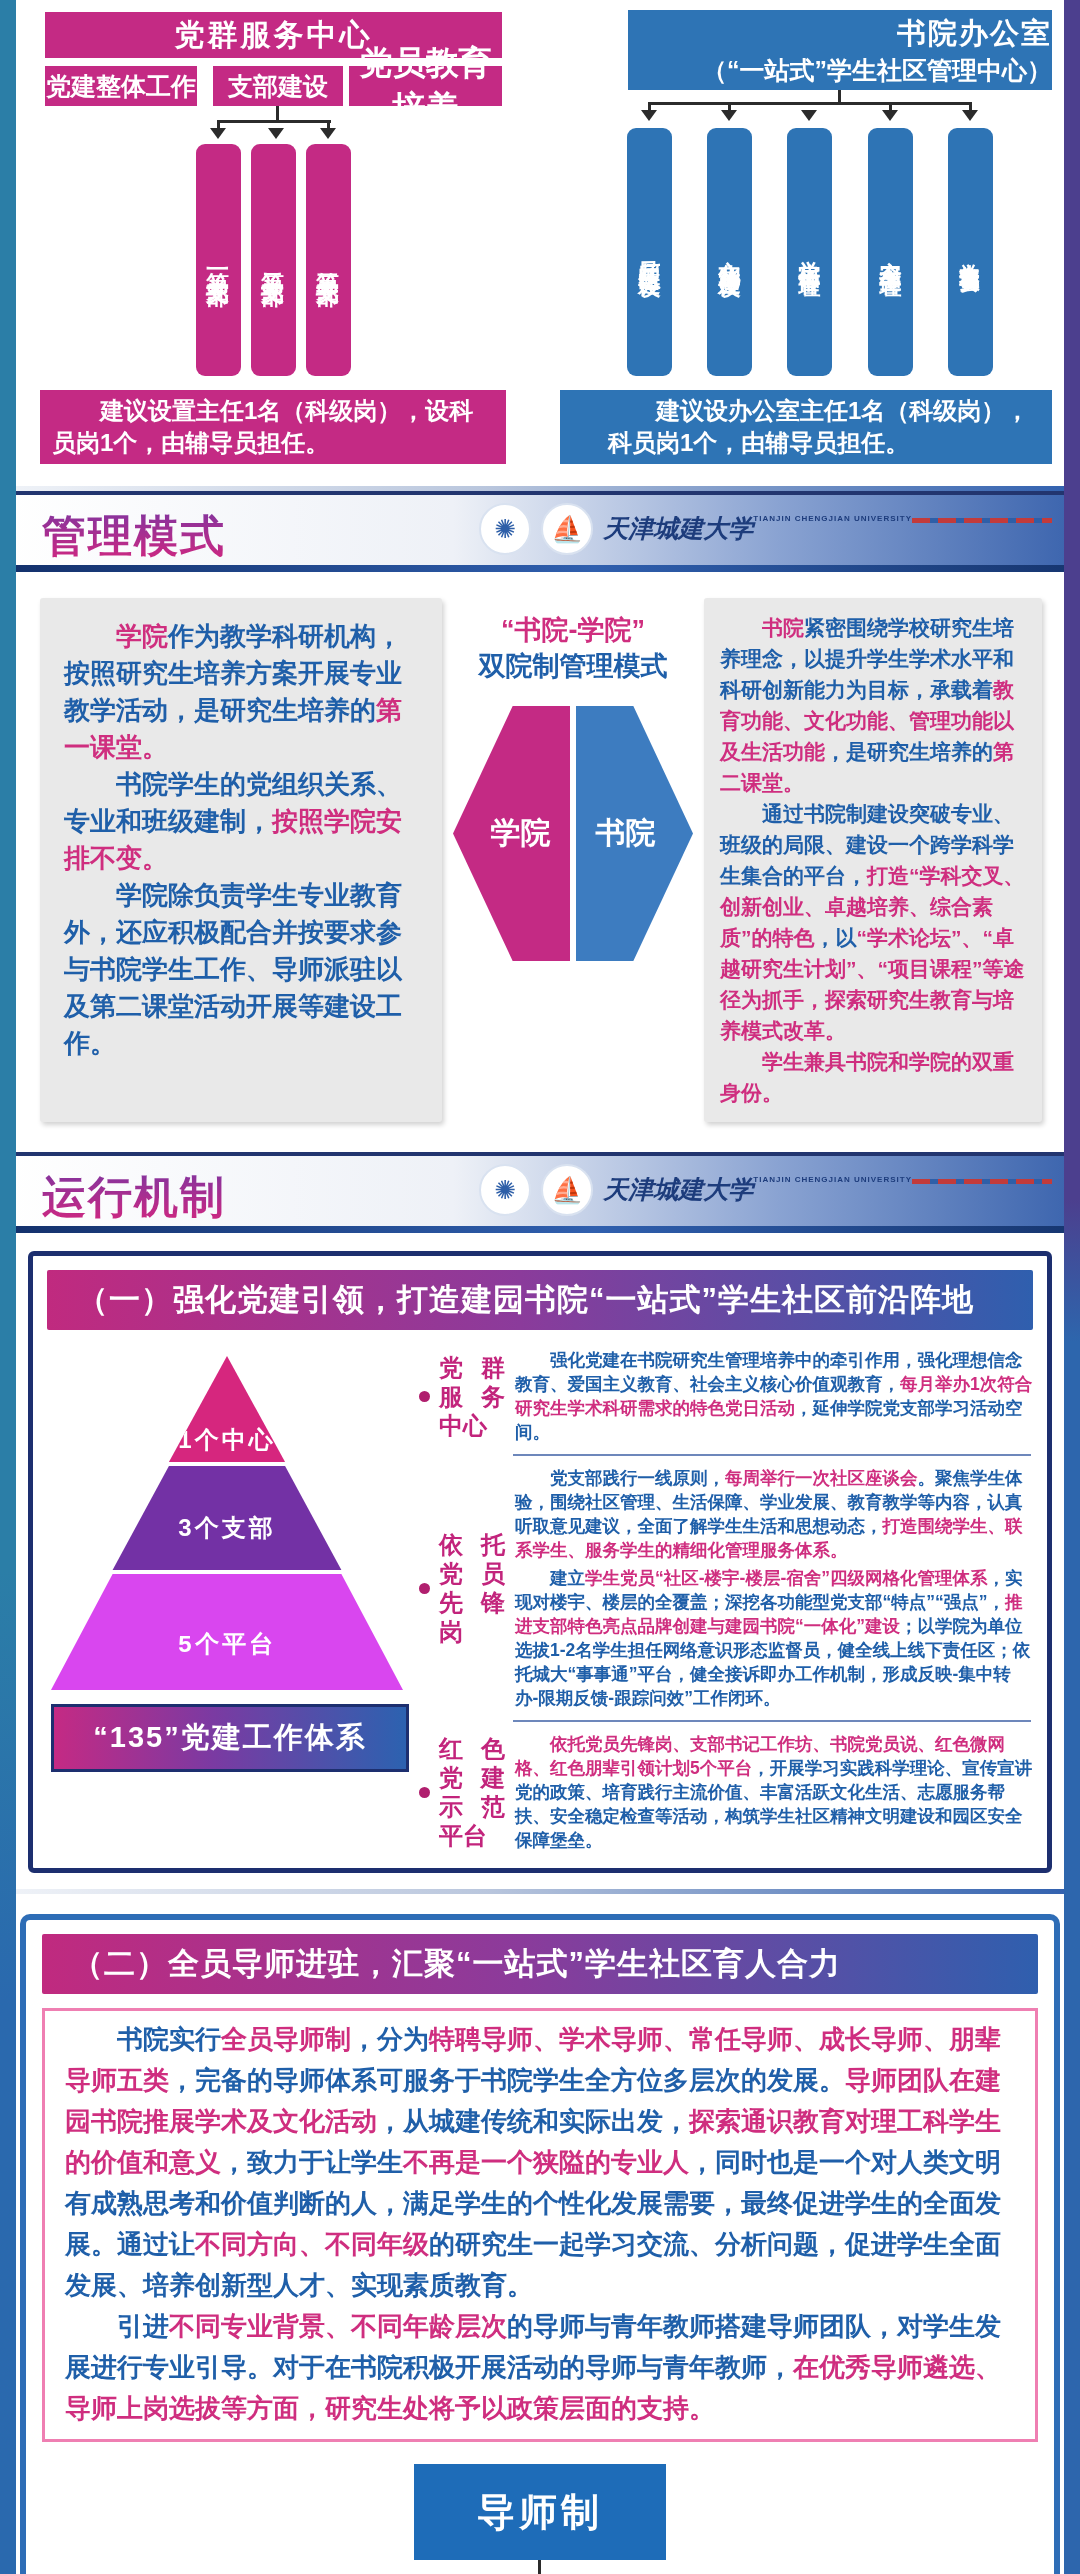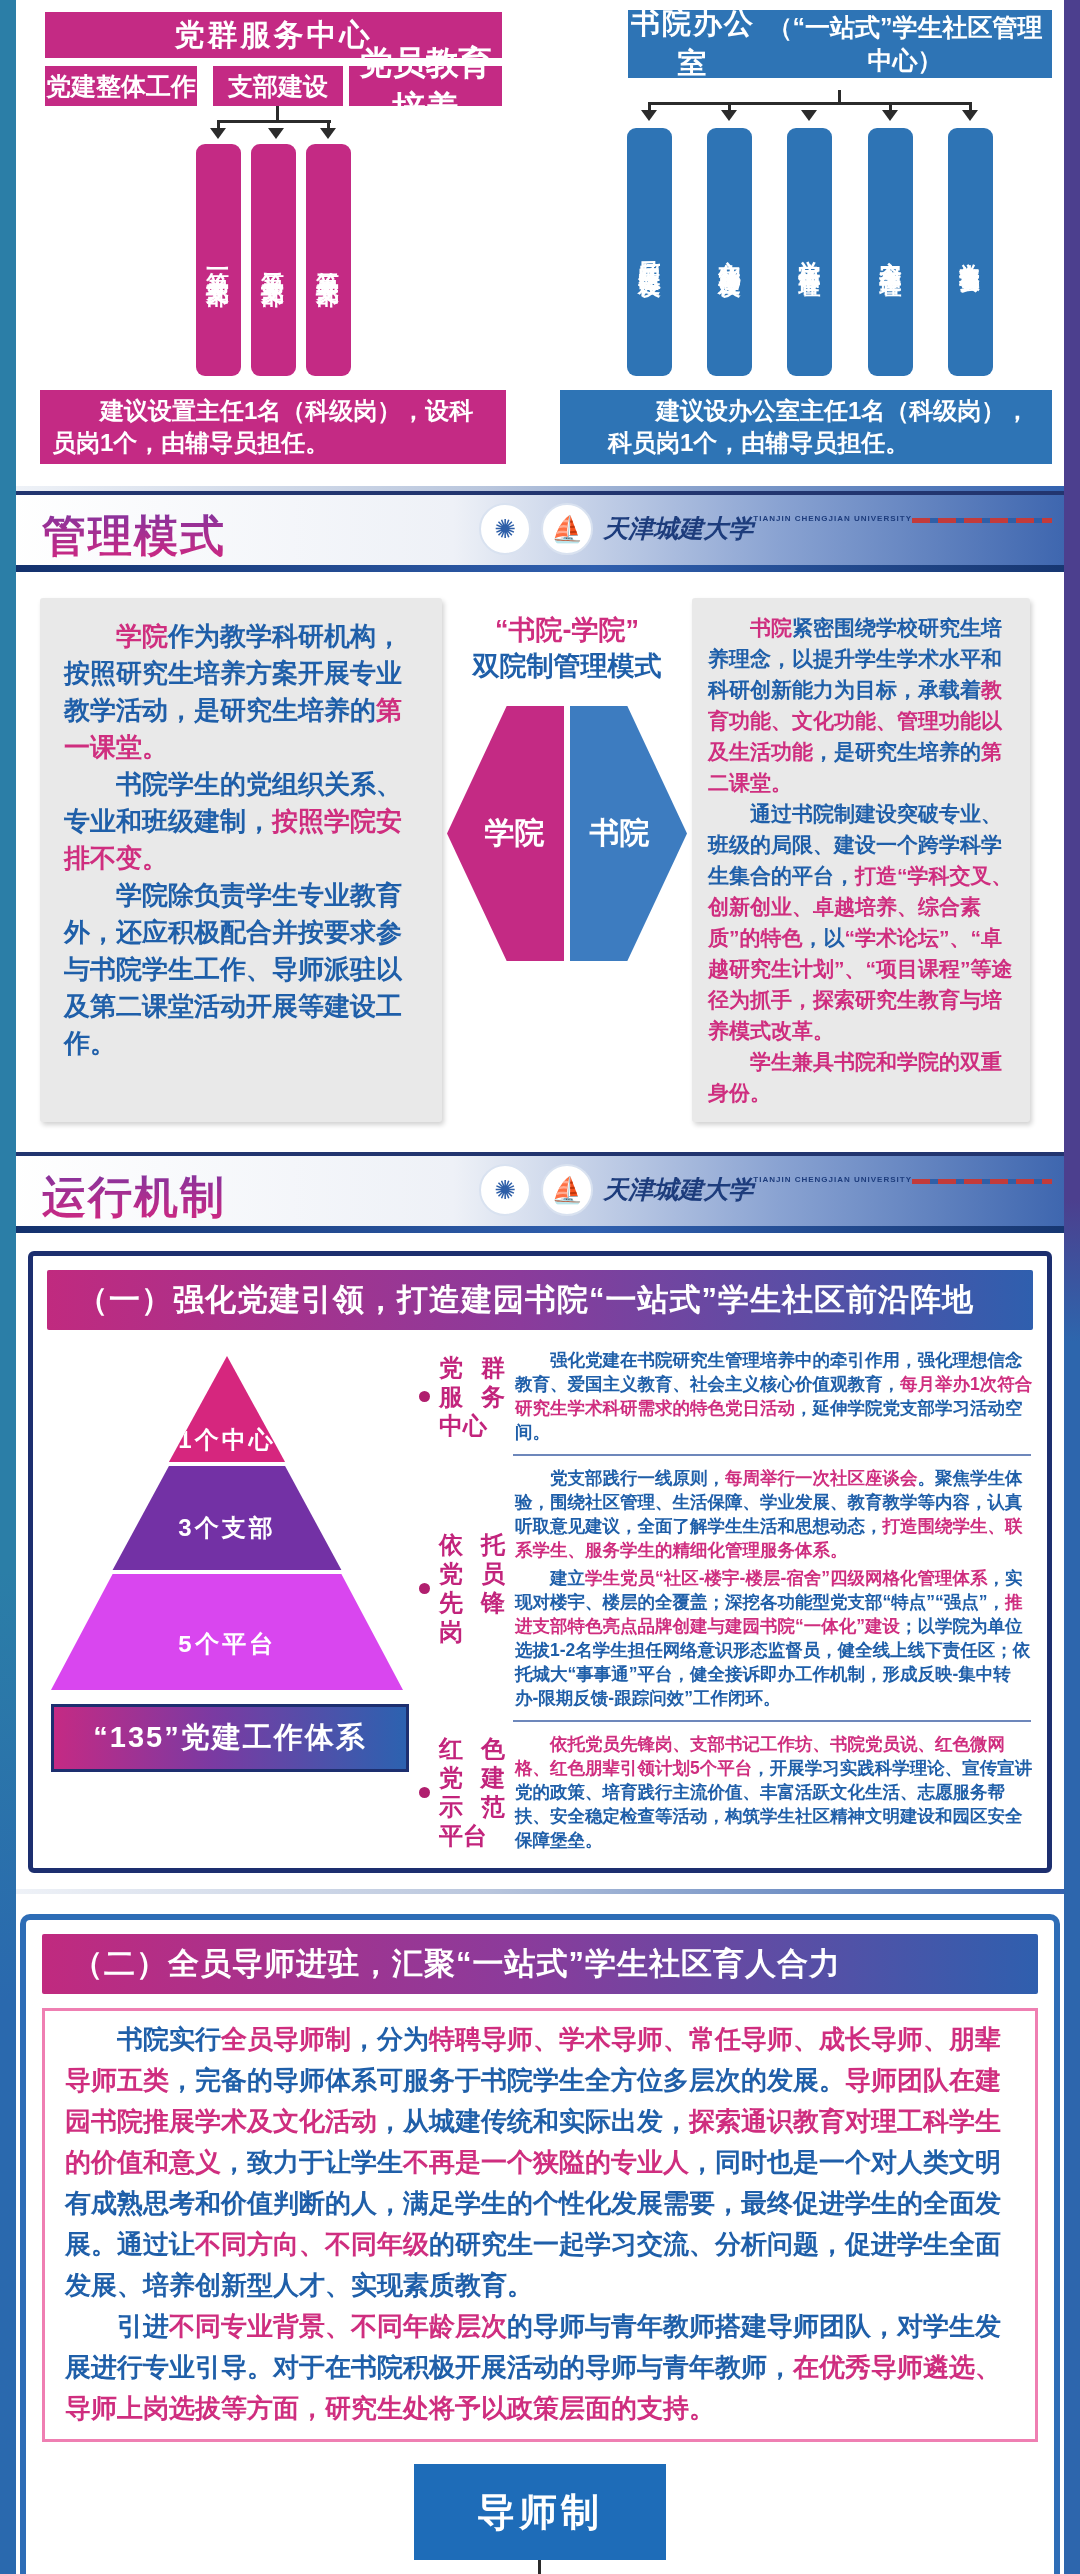--- a/index.html
+++ b/index.html
@@ -31,21 +31,21 @@
      background:linear-gradient(180deg,#7f35a0,#d6267e);-webkit-background-clip:text;background-clip:text;color:#b52e8d;-webkit-text-fill-color:transparent;}
   .bline{height:7px;background:linear-gradient(90deg,#13306b,#2f5fae 55%,#16356f);}
   .logos{position:absolute;right:28px;top:8px;display:flex;align-items:center;gap:10px;}
   .emblem{width:52px;height:52px;border-radius:50%;background:#fff;border:2px solid #d9e2f0;display:flex;align-items:center;justify-content:center;color:#2e5fa8;font-size:26px;}
   .uni{display:flex;flex-direction:row;line-height:1.1;text-align:center;}
   .uni .cname{font-family:"DejaVu Serif","Liberation Serif",serif;font-style:italic;font-weight:bold;font-size:25px;color:#1d3c7c;}
   .uni .ename{font-size:8px;letter-spacing:1px;color:#1d3c7c;font-weight:bold;}
   .uni .tagbar{margin-top:3px;height:5px;width:140px;background:repeating-linear-gradient(90deg,#c23b3b 0 18px,#2e5fa8 18px 26px);}
 
   
-  .sec2{display:flex;justify-content:flex-start;padding:26px 38px 30px 40px;}
+  .sec2{display:flex;justify-content:space-between;padding:26px 38px 30px 40px;}
   .graybox{background:#e9e9e9;border-radius:3px;box-shadow:2px 3px 5px rgba(0,0,0,.18);}
   .lbox{width:402px;padding:20px 24px;font-size:26px;line-height:37px;font-weight:bold;}
   .rbox{width:338px;padding:14px 16px;font-size:21px;line-height:31px;font-weight:bold;}
   .rich{text-indent:2em;}
   .seg-b{color:var(--tb);} .seg-m{color:var(--tm);}
   .midcol{width:250px;display:flex;flex-direction:column;align-items:center;padding-top:14px;}
   .midtitle1{font-size:27px;font-weight:900;color:var(--tm);}
   .midtitle2{font-size:27px;font-weight:900;color:var(--tb);margin-bottom:22px;}
   .hexwrap{position:relative;width:240px;height:255px;}
   .hexhalf{position:absolute;top:0;width:117px;height:255px;display:flex;align-items:center;}
@@ -108,21 +108,21 @@
     <div class="abox magbg pillar" style="left:251px;top:144px;width:45px;height:232px;font-size:23px;">
         <span>第二党支部</span>
       </div>
     <div class="abox magbg pillar" style="left:306px;top:144px;width:45px;height:232px;font-size:23px;">
         <span>第三党支部</span>
       </div>
     <div class="notebox magbg" style="left:40px;top:390px;width:466px;">
         <p>建议设置主任1名（科级岗），设科员岗1个，由辅导员担任。</p>
       </div>
 
-    <div class="abox blubg" style="left:628px;top:10px;width:424px;height:68px;flex-direction:row;">
+    <div class="abox blubg" style="left:628px;top:10px;width:424px;height:80px;flex-direction:column;align-items:flex-end;">
       <div style="font-size:29px;letter-spacing:2px;">书院办公室</div>
       <div style="font-size:25px;">（“一站式”学生社区管理中心）</div>
     </div>
     <div class="vline" style="left:838px;top:90px;width:3px;height:14px;"></div>
     <div class="hline" style="left:648px;top:102px;width:324px;height:3px;"></div>
     <div class="vline" style="left:648px;top:102px;width:3px;height:10px;"></div>
     <div class="vline" style="left:728px;top:102px;width:3px;height:10px;"></div>
     <div class="vline" style="left:889px;top:102px;width:3px;height:10px;"></div>
     <div class="vline" style="left:969px;top:102px;width:3px;height:10px;"></div>
     <div class="arr" style="left:641px;top:110px;"></div>

